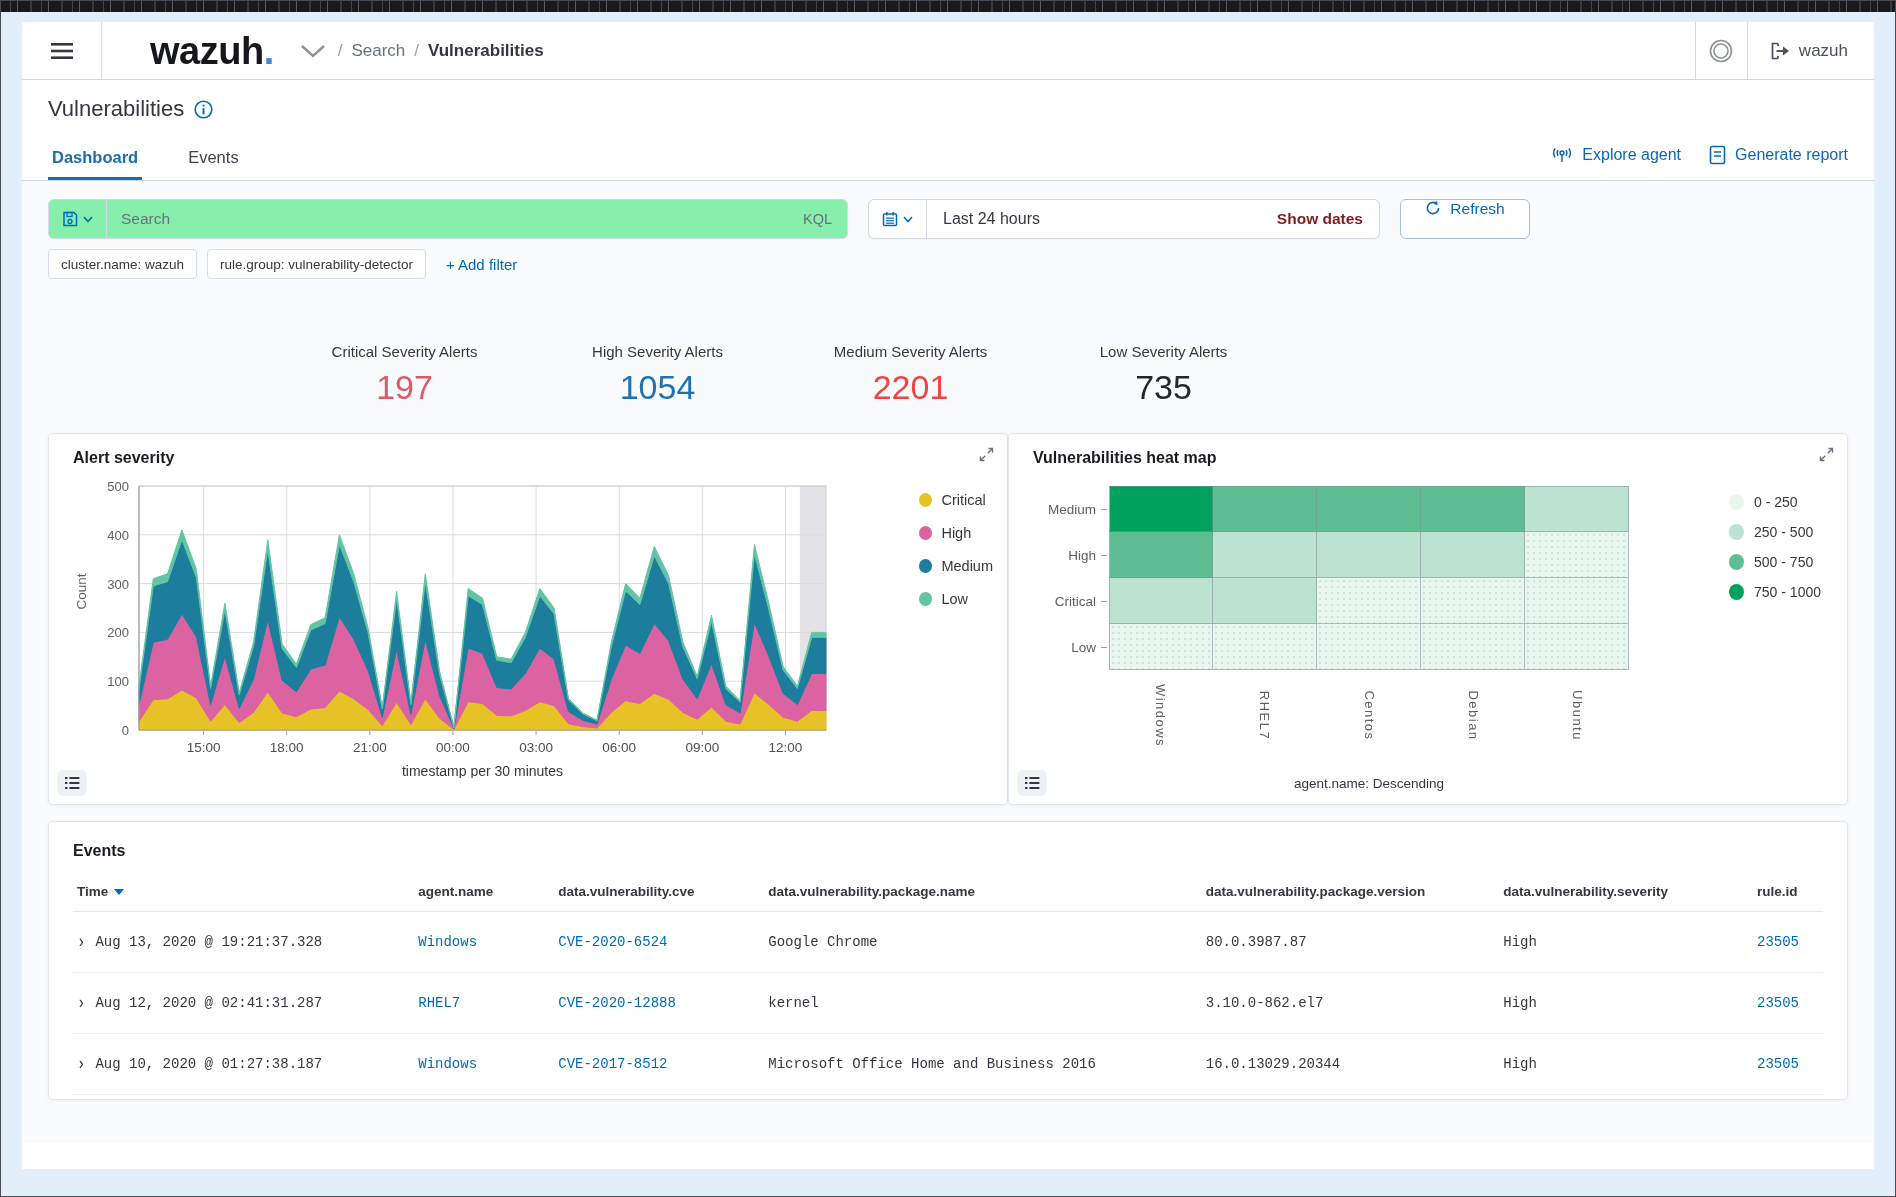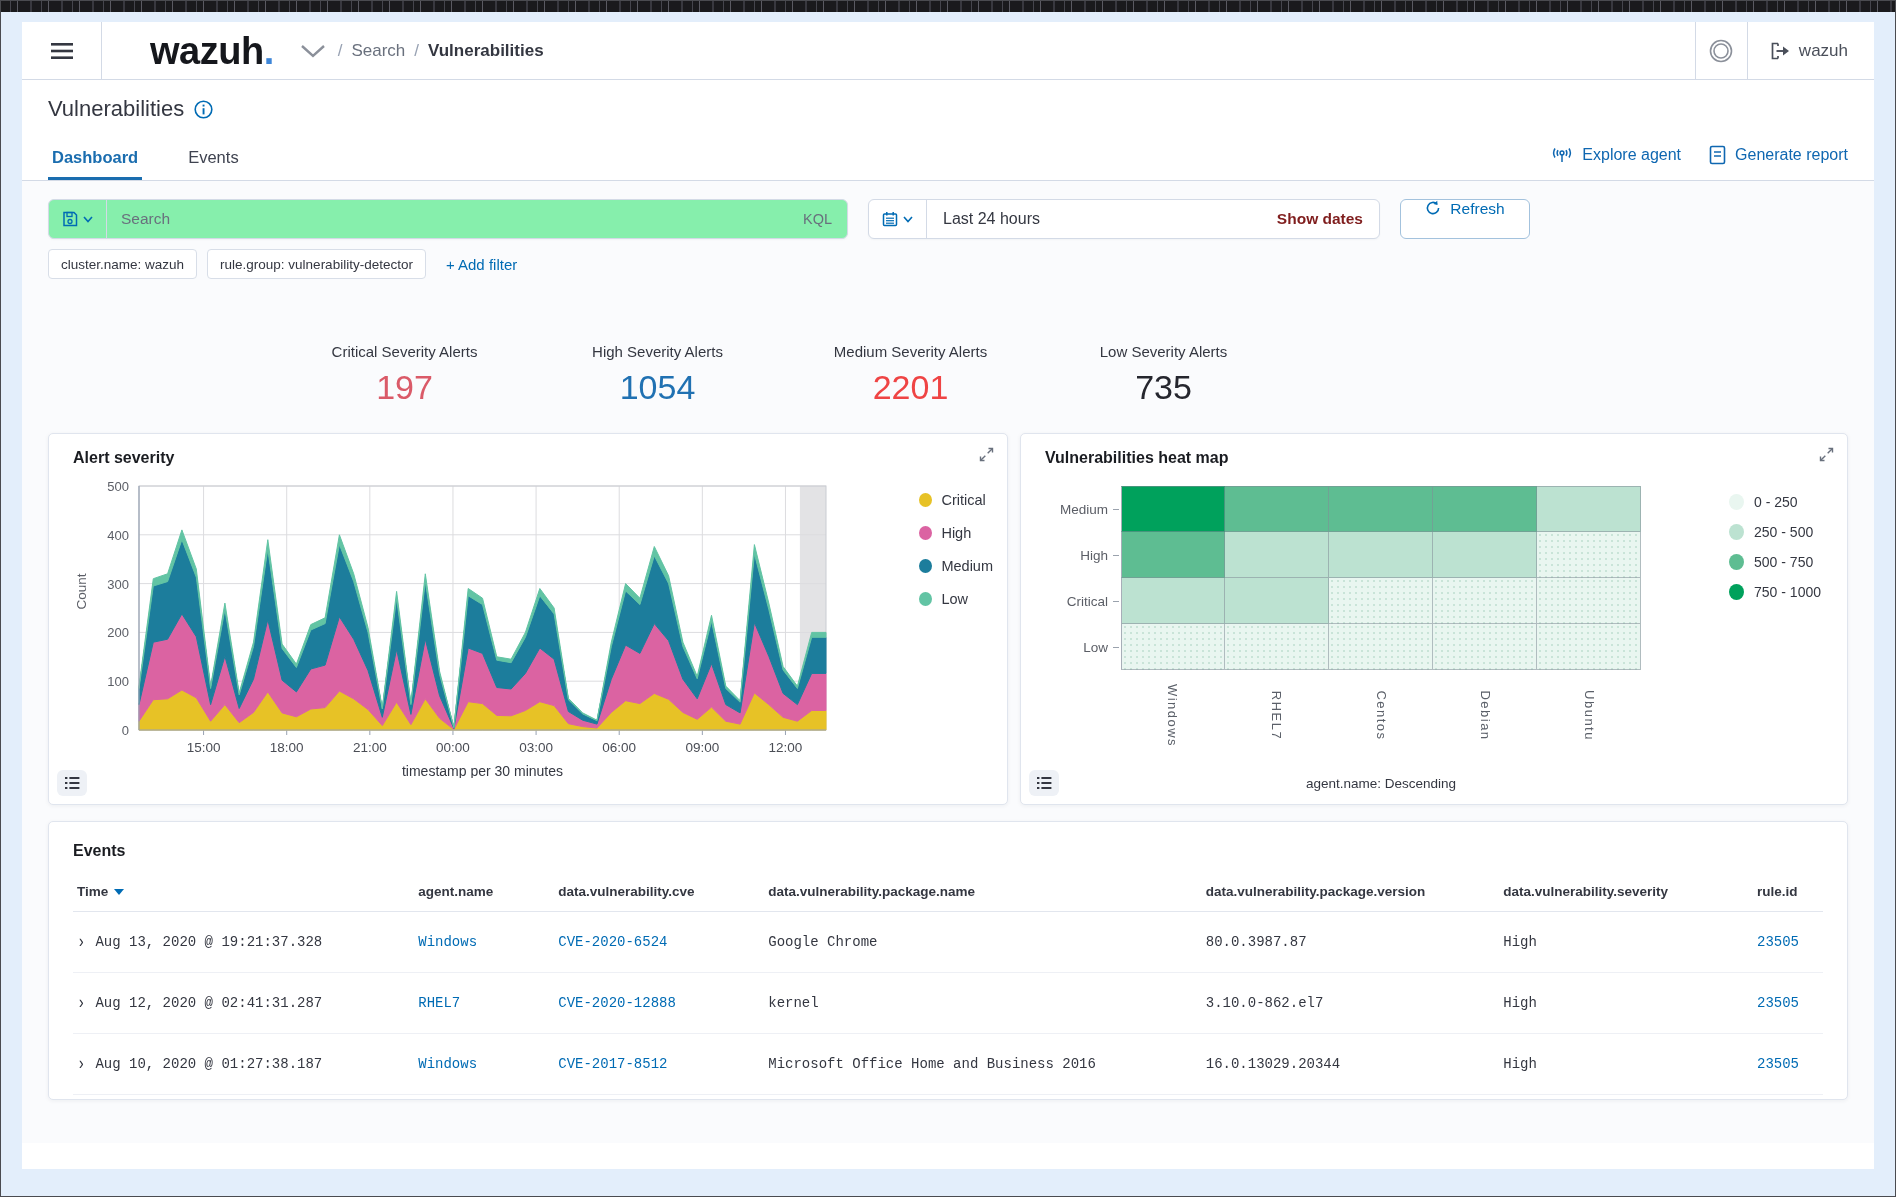--- a/index.html
+++ b/index.html
@@ -61,21 +61,21 @@
           font-size:13.5px; color:#343741; display:flex; align-items:center; cursor:pointer; }
   .add-filter { margin-left:10px; color:#006bb4; font-size:15px; font-weight:500; cursor:pointer; }
 
   
   .stats-row { margin:64px 0 0 230px; width:1012px; display:flex; }
   .stat { flex:1; text-align:center; }
   .stat-label { font-size:15px; color:#343741; }
   .stat-value { font-size:34px; margin-top:8px; }
 
   
-  .charts-row { margin-top:26px; display:flex; gap:12px; height:372px; }
+  .charts-row { margin-top:26px; display:flex; gap:0; height:372px; }
   .panel { background:#fff; border:1px solid #e0e5ee; border-radius:5px; position:relative;
            box-shadow:0 1px 4px rgba(20,30,50,.06); }
   .panel.alert { width:960px; }
   .panel.heat { flex:1; }
   .panel-title { position:absolute; top:15px; left:24px; font-size:16px; font-weight:600; color:#1a1c21; }
   .expand-btn { position:absolute; top:13px; right:13px; color:#69707d; cursor:pointer; }
   .legend-btn { position:absolute; bottom:8px; left:8px; width:30px; height:26px; border-radius:6px;
                 background:#eef1f6; color:#343741; display:flex; align-items:center; justify-content:center; cursor:pointer; }
   .count-label { position:absolute; left:14px; top:150px; transform:rotate(-90deg); transform-origin:center;
                  font-size:13.5px; color:#5b5e66; }

